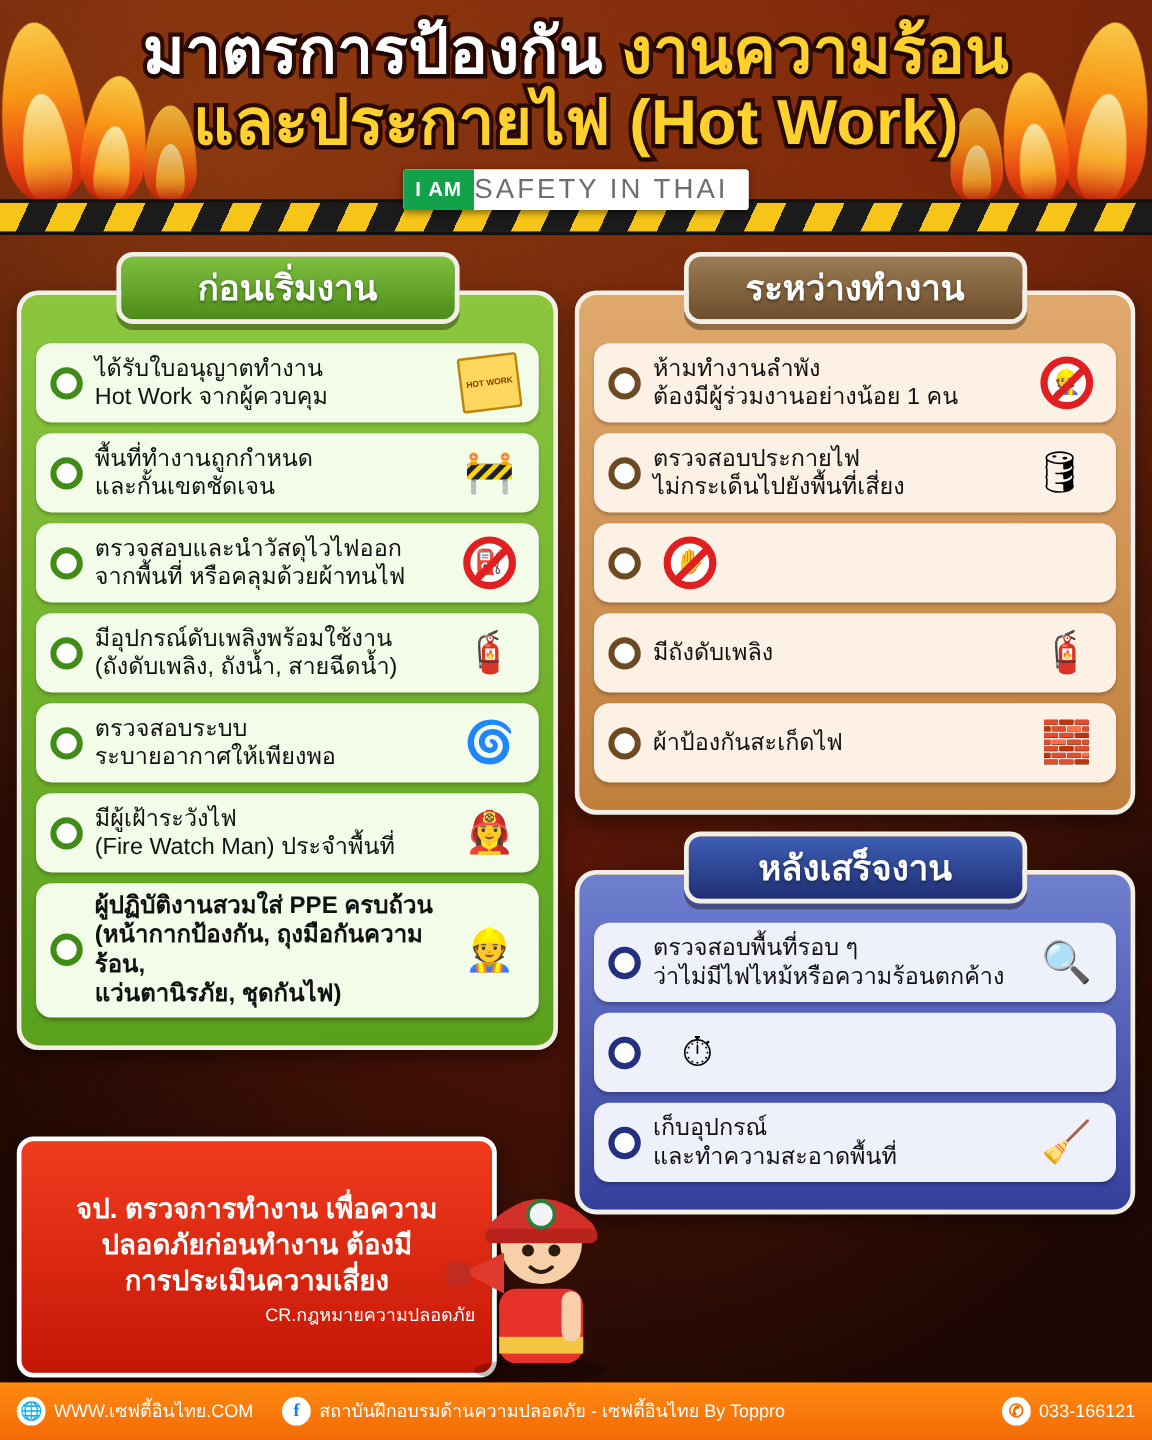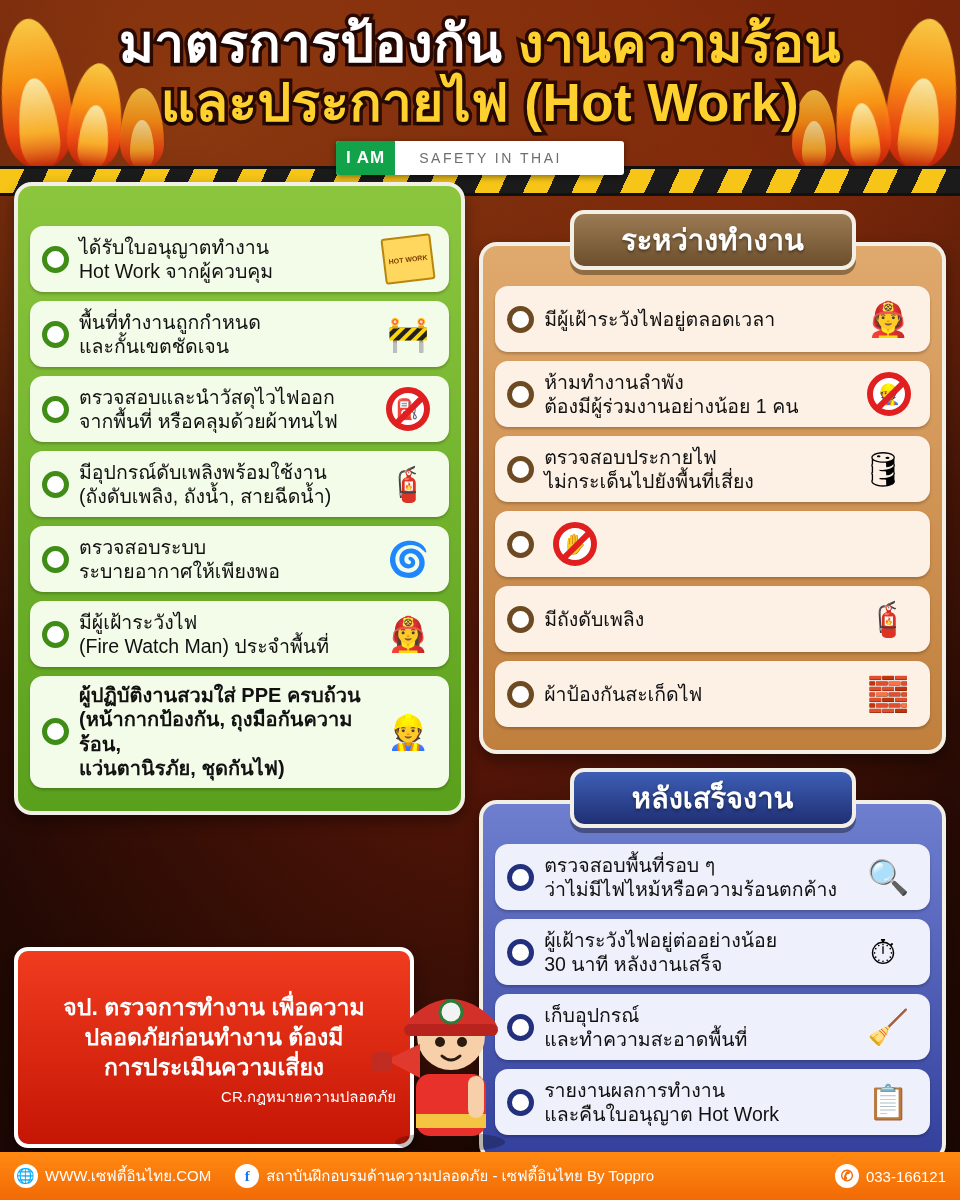--- a/index.html
+++ b/index.html
@@ -90,23 +90,23 @@
     color: #fff;
     font-weight: bold;
     font-size: 17px;
     height: 100%;
     display: flex; align-items: center;
     padding: 0 10px;
     letter-spacing: 1px;
   }
   .brand-rest {
     color: #6e6e6e;
-    font-size: 14px;
+    font-size: 23px;
     letter-spacing: 2.5px;
-    padding-left: 24px;
+    padding-left: 0;
   }
   .hazard {
     position: absolute;
     left: 0; right: 0; bottom: 0;
     height: 30px;
     background: repeating-linear-gradient(115deg,
       #f6c518 0 22px, #1b1b1b 22px 44px);
     border-top: 3px solid #111;
     border-bottom: 3px solid #111;
     z-index: 2;
@@ -294,20 +294,21 @@
         <div class="brand-rest">SAFETY IN THAI</div>
       </div>
     </div>
 
     <div class="hazard"></div>
   </div>
 
   <div class="body">
 
     <div class="col-left">
+      <div class="section-head head-green">ก่อนเริ่มงาน</div>
       <div class="panel panel-green">
 
         <div class="item">
           <div class="bullet"></div>
           <div class="item-text">ได้รับใบอนุญาตทำงาน
 Hot Work จากผู้ควบคุม</div>
           <div class="thumb">
             <div class="permit">
                 <span>HOT WORK</span>
               </div>
@@ -362,25 +363,20 @@
         </div>
 
       </div>
     </div>
 
     <div class="col-right">
 
       <div class="section-head head-brown">ระหว่างทำงาน</div>
       <div class="panel panel-brown">
 
-        <div class="item">
-          <div class="bullet"></div>
-          <div class="item-text">มีผู้เฝ้าระวังไฟอยู่ตลอดเวลา</div>
-          <div class="thumb">🧑‍🚒</div>
-        </div>
 
         <div class="item">
           <div class="bullet"></div>
           <div class="item-text">ห้ามทำงานลำพัง
 ต้องมีผู้ร่วมงานอย่างน้อย 1 คน</div>
           <div class="thumb">
             <div class="nosign">
                 <span>👷</span>
               </div>
           </div>
@@ -423,38 +419,30 @@
 
         <div class="item">
           <div class="bullet"></div>
           <div class="item-text">ตรวจสอบพื้นที่รอบ ๆ
 ว่าไม่มีไฟไหม้หรือความร้อนตกค้าง</div>
           <div class="thumb">🔍</div>
         </div>
 
         <div class="item">
           <div class="bullet"></div>
-          <div class="item-text">ผู้เฝ้าระวังไฟอยู่ต่ออย่างน้อย
-30 นาที หลังงานเสร็จ</div>
           <div class="thumb wide">⏱</div>
         </div>
 
         <div class="item">
           <div class="bullet"></div>
           <div class="item-text">เก็บอุปกรณ์
 และทำความสะอาดพื้นที่</div>
           <div class="thumb">🧹</div>
         </div>
 
-        <div class="item">
-          <div class="bullet"></div>
-          <div class="item-text">รายงานผลการทำงาน
-และคืนใบอนุญาต Hot Work</div>
-          <div class="thumb">📋</div>
-        </div>
 
       </div>
     </div>
   </div>
 
   <div class="callout">
     <span>จป. ตรวจการทำงาน เพื่อความ
 ปลอดภัยก่อนทำงาน ต้องมี
 การประเมินความเสี่ยง</span>
     <div class="cr">CR.กฎหมายความปลอดภัย</div>

